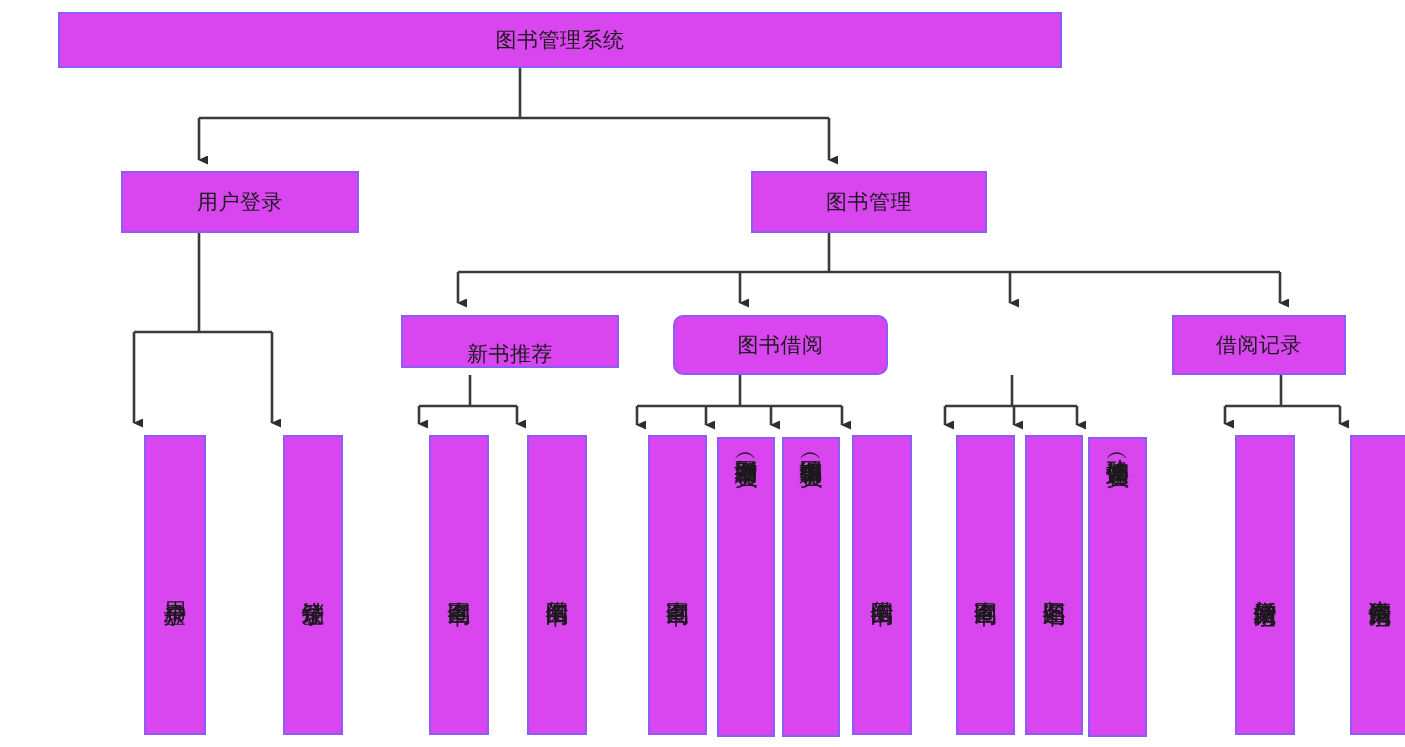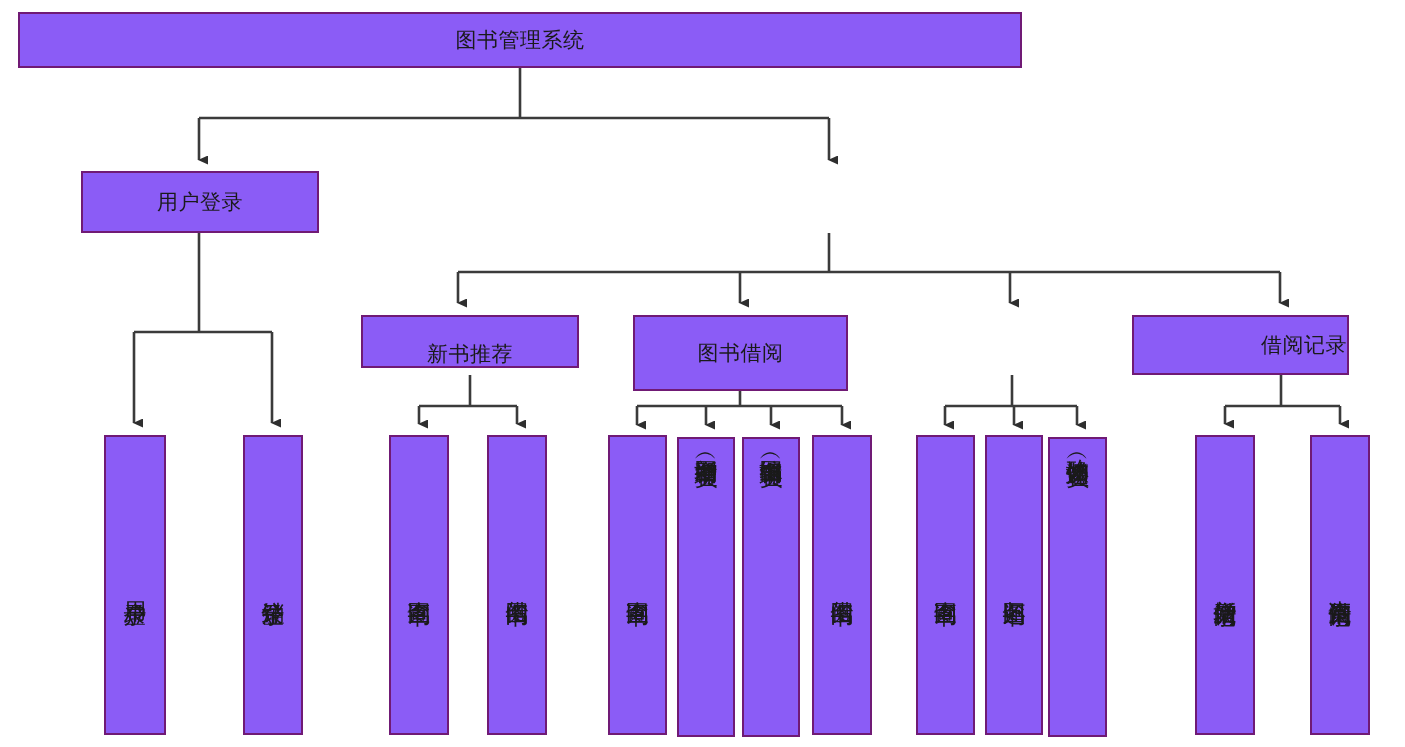--- a/index.html
+++ b/index.html
@@ -24,26 +24,27 @@
     position: absolute;
     left: 0;
     top: 0;
     width: 1405px;
     height: 747px;
     pointer-events: none;
   }
   .node {
     position: absolute;
     box-sizing: border-box;
-    background: #8b5cf6;
-    border: 2px solid #701a75;
+    background: #d946ef;
+    border: 2px solid #8b5cf6;
     display: flex;
     align-items: center;
     justify-content: center;
     color: #1a1a1a;
+    margin-left: 40px;
   }
   .node-label {
     text-align: center;
     line-height: 1.08;
     white-space: pre-line;
   }
   
   .node.horiz .node-label {
     font-size: 21px;
     letter-spacing: 0.5px;
@@ -139,31 +140,34 @@
   </svg>
 
   <div class="node horiz root" style="left:18px; top:12px; width:1004px; height:56px;">
     <span class="node-label">图书管理系统</span>
   </div>
 
   <div class="node horiz" style="left:81px; top:171px; width:238px; height:62px;">
     <span class="node-label">用户登录</span>
   </div>
 
+  <div class="node horiz" style="left:711px; top:171px; width:236px; height:62px;">
+    <span class="node-label">图书管理</span>
+  </div>
 
   <div class="node horiz" style="left:361px; top:315px; width:218px; height:53px;align-items:flex-end;">
     <span class="node-label">新书推荐</span>
   </div>
 
-  <div class="node horiz" style="left:633px; top:315px; width:215px; height:76px;">
+  <div class="node horiz" style="left:633px; top:315px; width:215px; height:60px;border-radius:10px;">
     <span class="node-label">图书借阅</span>
   </div>
 
 
-  <div class="node horiz" style="left:1132px; top:315px; width:217px; height:60px;justify-content:flex-end;">
+  <div class="node horiz" style="left:1132px; top:315px; width:174px; height:60px;">
     <span class="node-label">借阅记录</span>
   </div>
 
   <div class="node leaf mid-text" style="left:104px; top:435px; width:62px; height:300px;">
     <span class="node-label">用户登录</span>
   </div>
 
   <div class="node leaf mid-text" style="left:243px; top:435px; width:60px; height:300px;">
     <span class="node-label">注销登录</span>
   </div>

